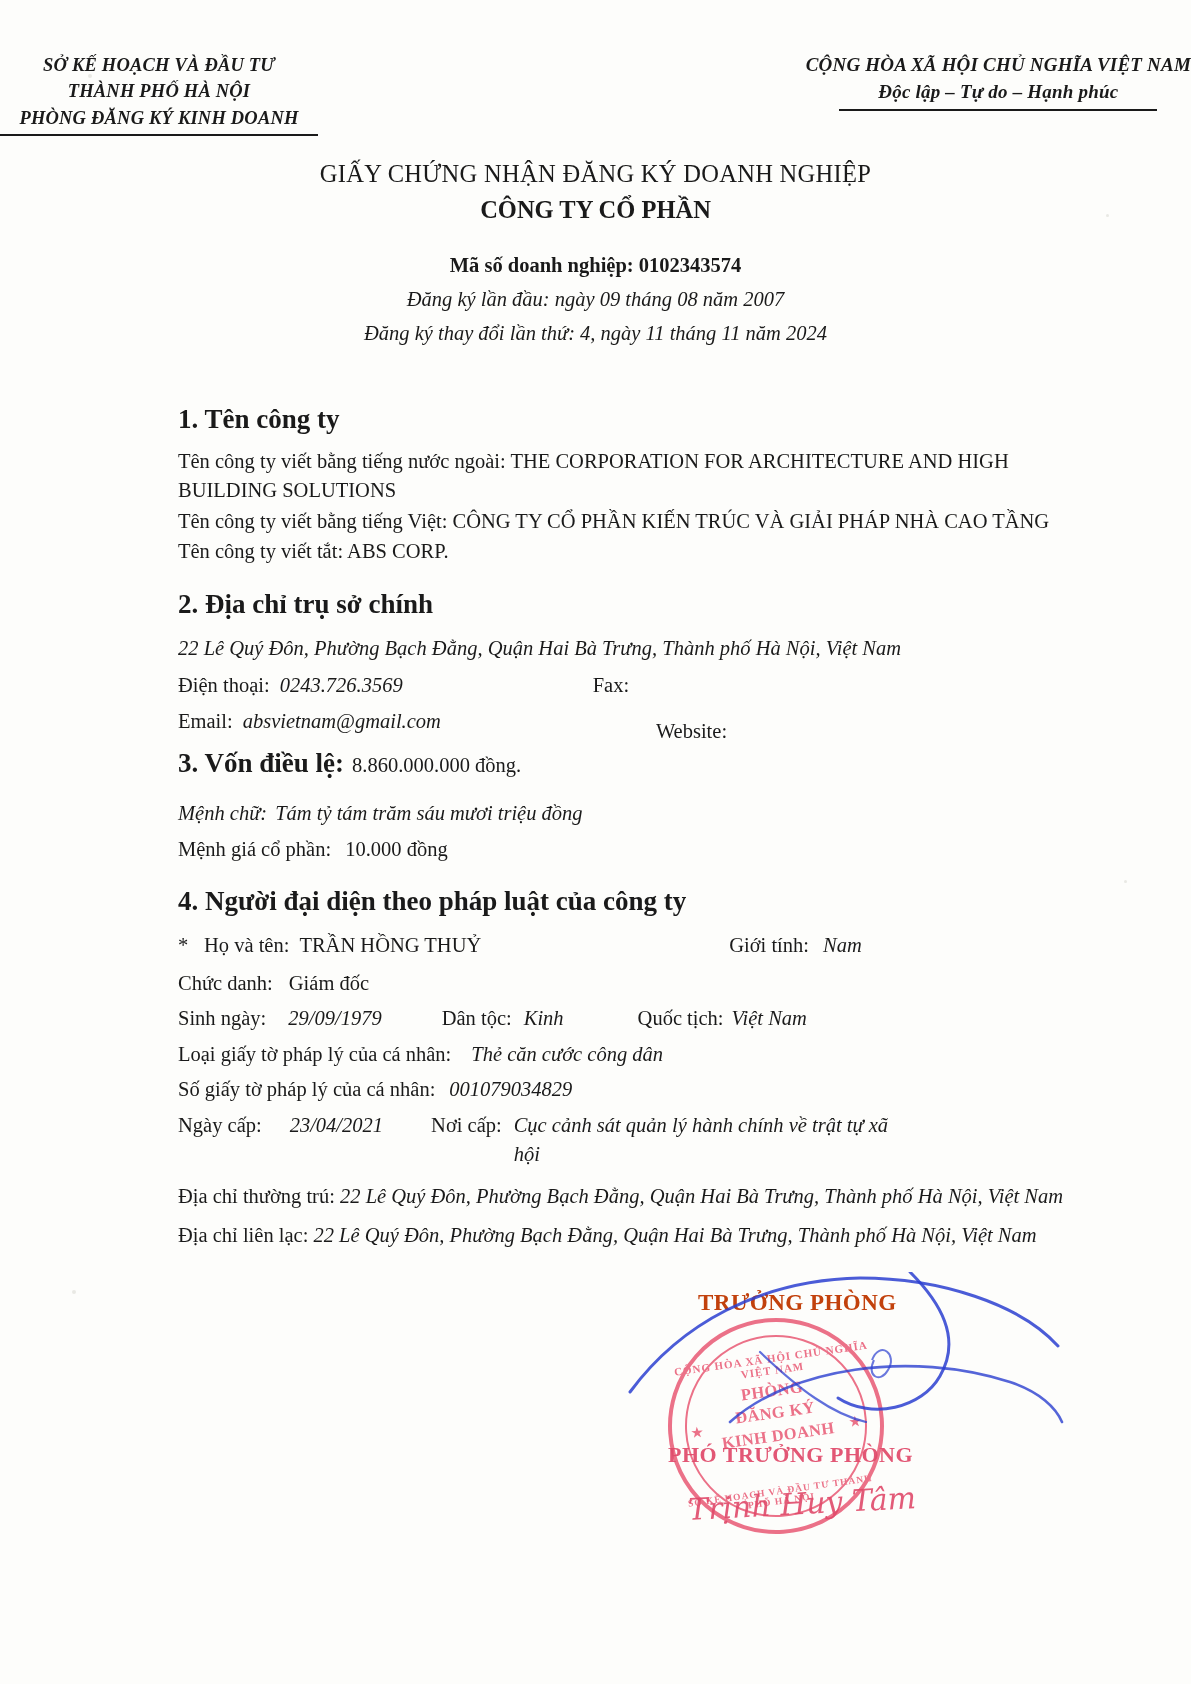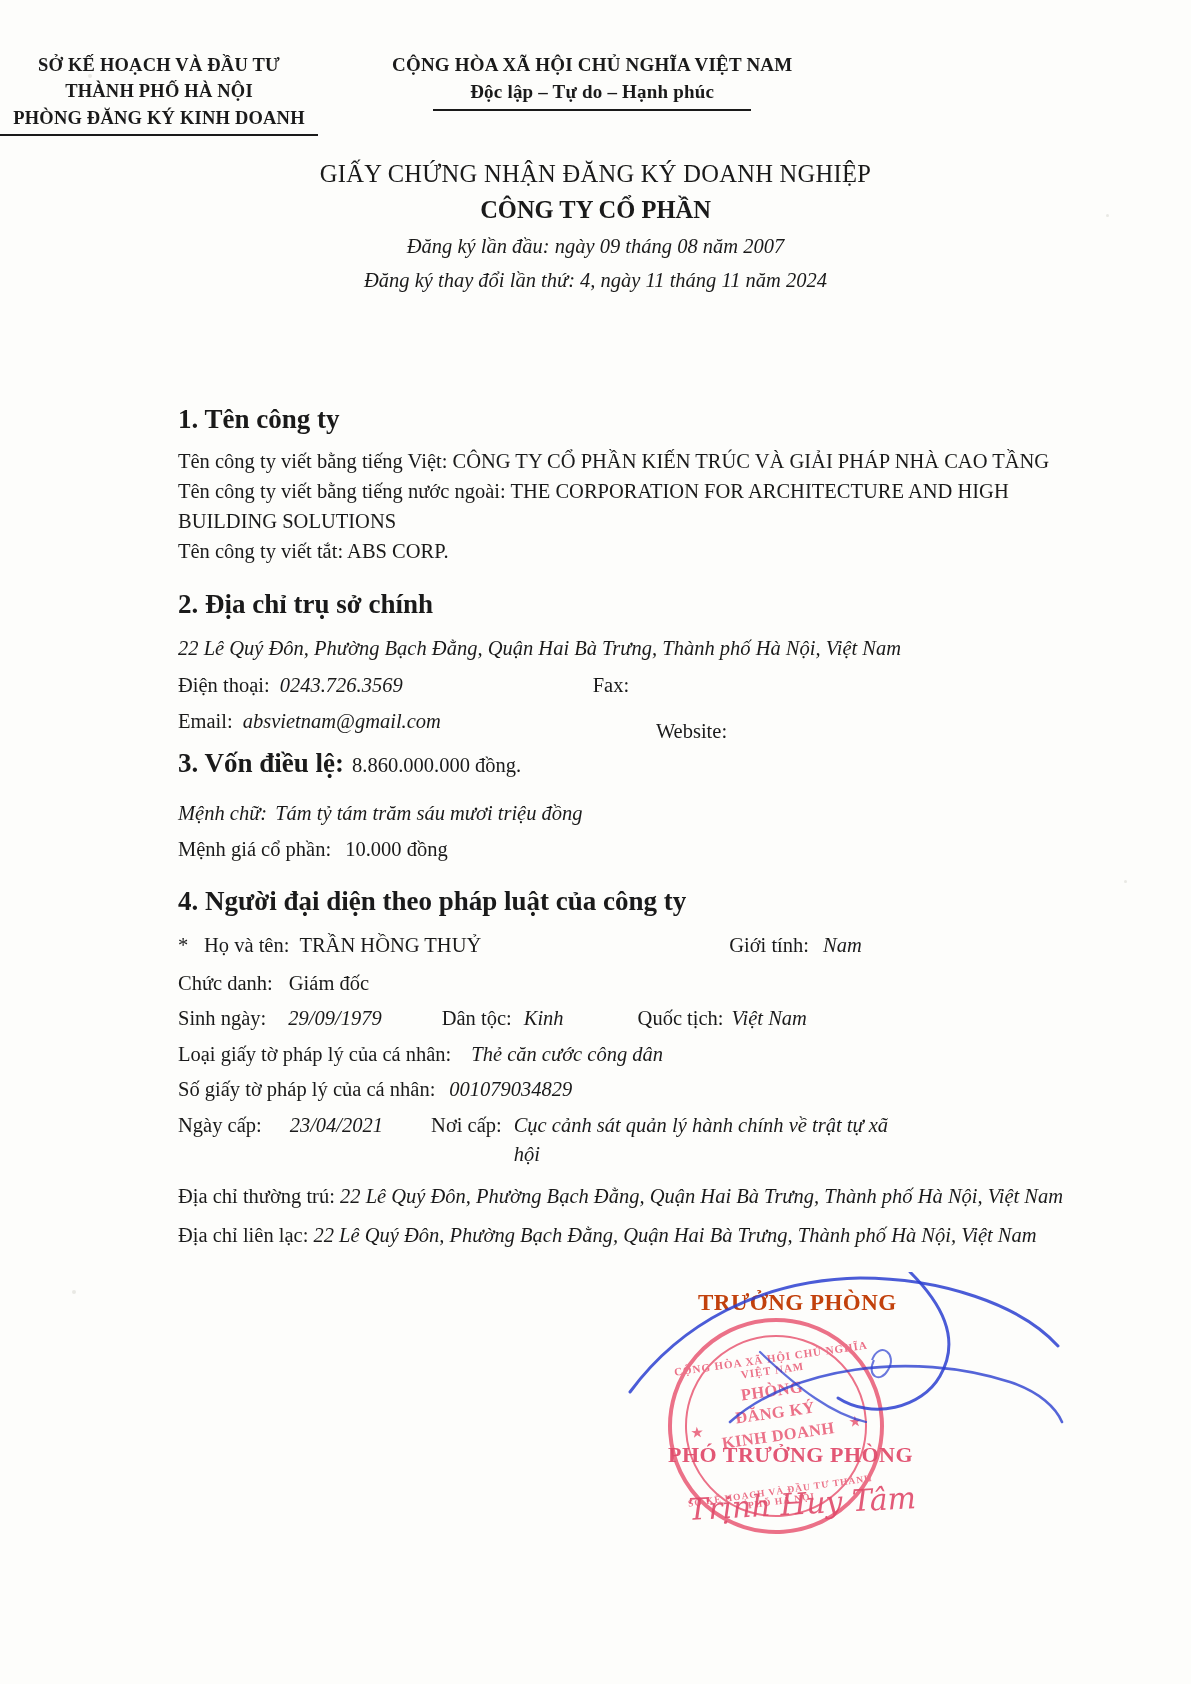--- a/index.html
+++ b/index.html
@@ -28,22 +28,23 @@
     opacity: .55;
   }
 
   
   .header {
     position: absolute;
     top: 52px;
     left: 0;
     right: 0;
     display: flex;
-    justify-content: flex-start;
+    justify-content: space-between;
     gap: 74px;
+    font-style: italic;
   }
   .hdr-block {
     text-align: center;
     line-height: 1.42;
   }
   .hdr-block .l {
     font-weight: bold;
     font-size: 19px;
     letter-spacing: .2px;
     white-space: nowrap;
@@ -233,34 +234,35 @@
     <div class="hdr-block hdr-right">
       <div class="l">CỘNG HÒA XÃ HỘI CHỦ NGHĨA VIỆT NAM</div>
       <div class="l">Độc lập – Tự do – Hạnh phúc</div>
       <div class="rule rule-right"></div>
     </div>
   </div>
 
   <div class="title-area">
     <div class="doc-title">GIẤY CHỨNG NHẬN ĐĂNG KÝ DOANH NGHIỆP</div>
     <div class="doc-subtitle">CÔNG TY CỔ PHẦN</div>
+    <div class="biz-code">Mã số doanh nghiệp: 0102343574</div>
     <div class="reg-line">Đăng ký lần đầu: ngày 09 tháng 08 năm 2007</div>
     <div class="reg-line">Đăng ký thay đổi lần thứ: 4, ngày 11 tháng 11 năm 2024</div>
   </div>
 
   <div class="body">
 
     <div class="sec-head first">1. Tên công ty</div>
     <div class="ln">
+      <span>Tên công ty viết bằng tiếng nước ngoài:</span>
+      <span>THE CORPORATION FOR ARCHITECTURE AND HIGH BUILDING SOLUTIONS</span>
+    </div>
+    <div class="ln">
       <span>Tên công ty viết bằng tiếng Việt:</span>
       <span>CÔNG TY CỔ PHẦN KIẾN TRÚC VÀ GIẢI PHÁP NHÀ CAO TẦNG</span>
-    </div>
-    <div class="ln">
-      <span>Tên công ty viết bằng tiếng nước ngoài:</span>
-      <span>THE CORPORATION FOR ARCHITECTURE AND HIGH BUILDING SOLUTIONS</span>
     </div>
     <div class="ln">
       <span>Tên công ty viết tắt:</span>
       <span>ABS CORP.</span>
     </div>
 
     <div class="sec-head">2. Địa chỉ trụ sở chính</div>
     <div class="ln it" style="margin-top:10px;">22 Lê Quý Đôn, Phường Bạch Đằng, Quận Hai Bà Trưng, Thành phố Hà Nội, Việt Nam</div>
     <div class="row" style="margin-top:8px;">
       <span class="lbl">Điện thoại:</span>

